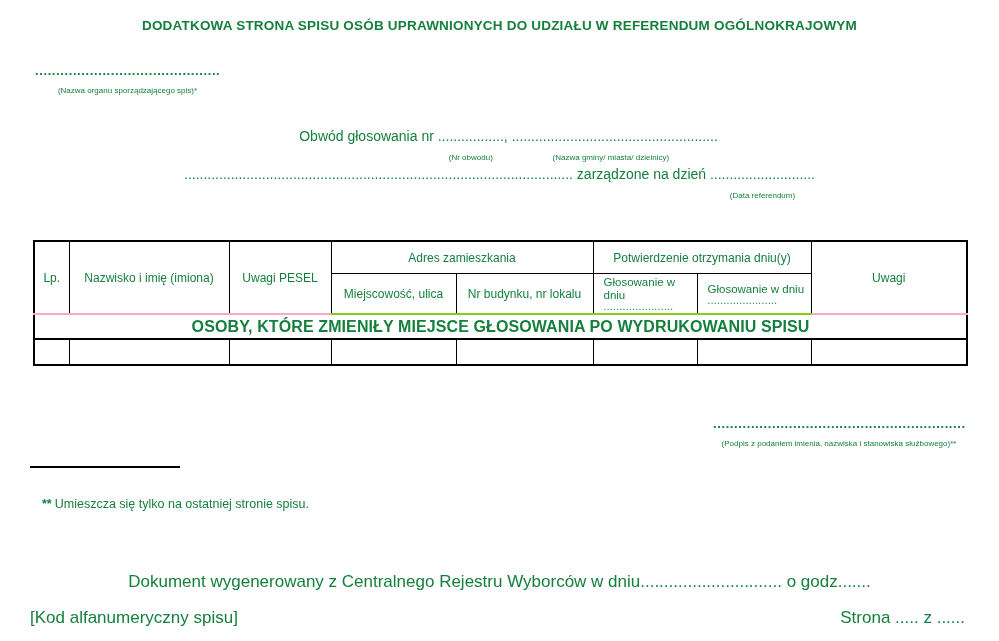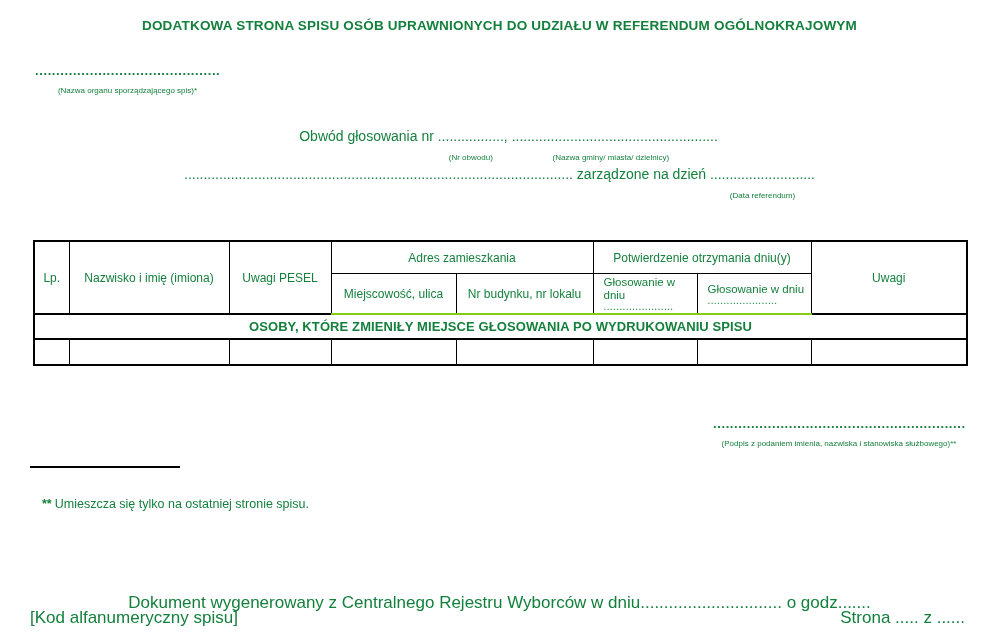--- a/index.html
+++ b/index.html
@@ -73,43 +73,43 @@
     vertical-align: middle;
     font-weight: normal;
     overflow: hidden;
   }
   .hrow1 th { height: 29px; margin-left: 20px; }
   .hrow2 th { height: 31px; border-bottom: 2px solid #84cc16; }
   .conf-cell { text-align: left; vertical-align: middle; padding: 2px 4px 1px 10px; }
   .conf-label { display: block; font-size: 11.5px; line-height: 13px; }
   .conf-dots { display: block; font-size: 10px; line-height: 10px; letter-spacing: 0.4px; white-space: nowrap; overflow: hidden; }
   .banner-cell {
-    border-top: 2px solid #000000;
+    border-top: 2px solid #f9a8d4;
     border-bottom: 2px solid #000;
     font-weight: bold;
-    font-size: 13px;
+    font-size: 16px;
     height: 21px;
     letter-spacing: 0.1px;
   }
   .empty-row td { height: 22px; }
 
   
   .signature-block { top: 417px; left: 713px; width: 252px; text-align: center; }
 
   
   .footnote-rule { top: 466px; left: 30px; width: 150px; height: 0; border-top: 2px solid #000; }
   .footnote { left: 30px; font-size: 12.5px; line-height: 15px; }
   .fn1 { top: 473px; }
   .fn2 { top: 497px; margin-left: 12px; }
   .fn-marker { font-weight: bold; margin-right: 3px; }
 
   
   .footer-item { font-size: 17px; line-height: 14px; }
   .footer-left { top: 611px; left: 30px; }
-  .footer-center { top: 596px; left: 0; width: 100%; text-align: center; }
+  .footer-center { top: 575px; left: 0; width: 100%; text-align: center; }
   .footer-right { top: 611px; right: 34px; margin-left: 16px; }
 </style>
 </head>
 <body>
 
 <div id="page">
 
   <div class="abs title">DODATKOWA STRONA SPISU OSÓB UPRAWNIONYCH DO UDZIAŁU W REFERENDUM OGÓLNOKRAJOWYM</div>
 
   <div class="abs org-block">

